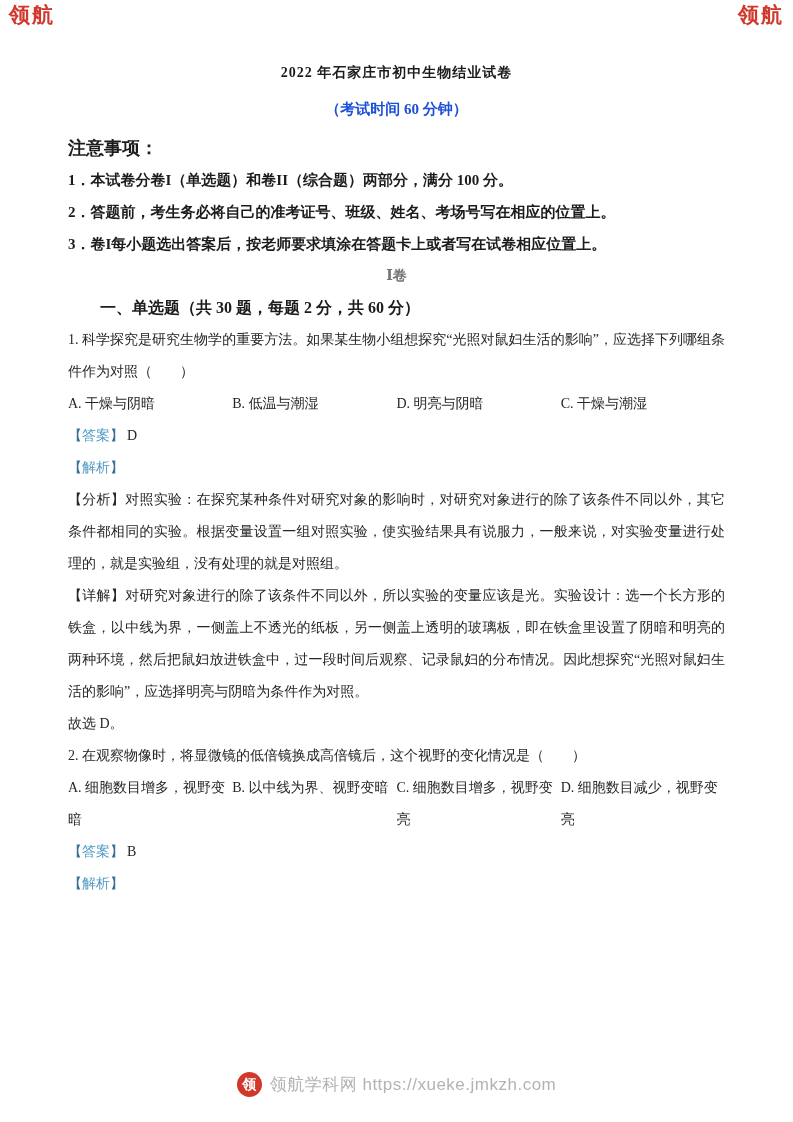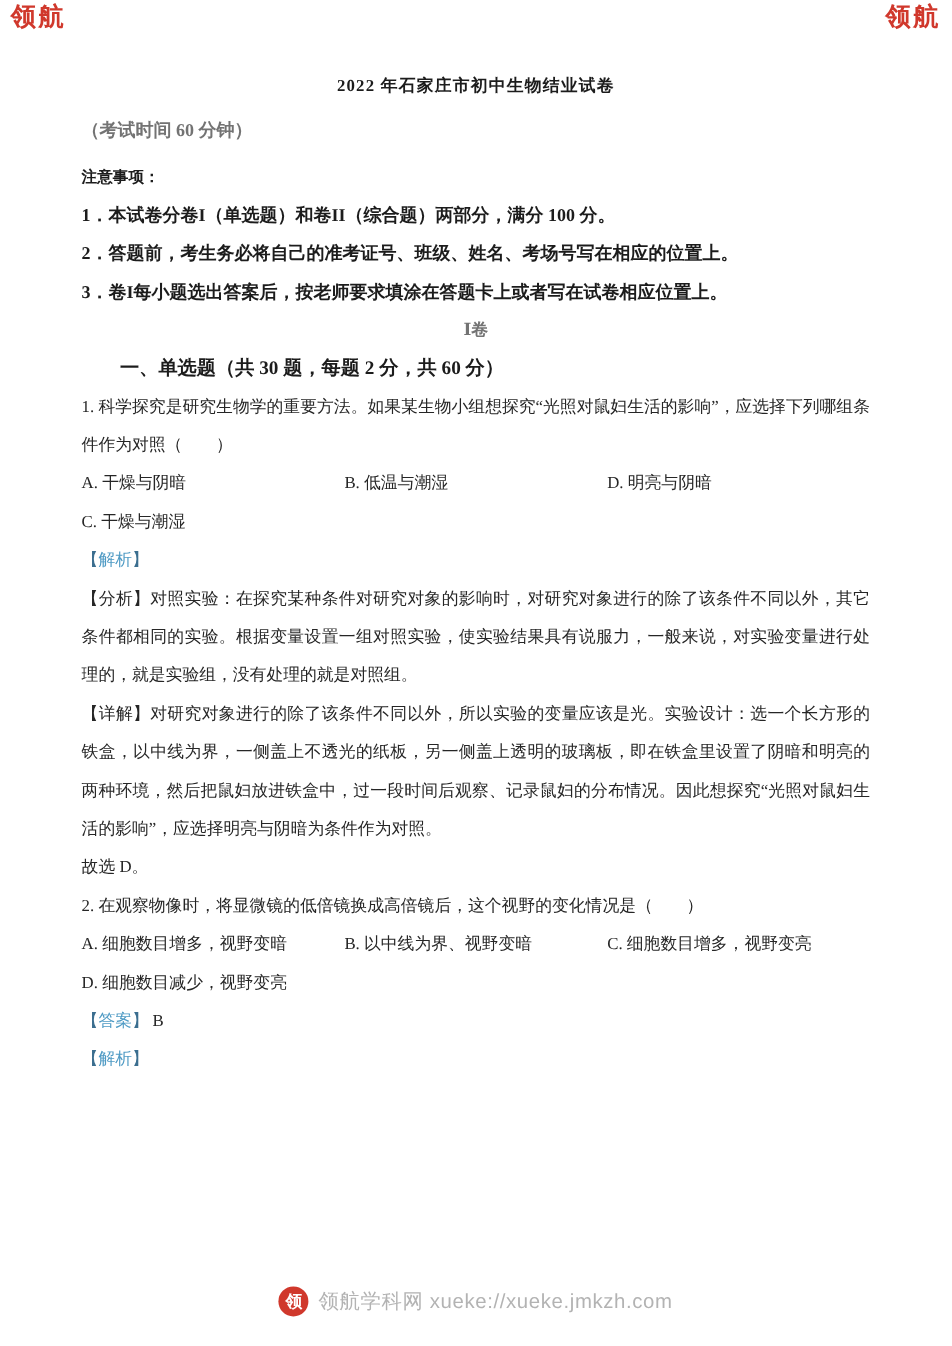--- a/index.html
+++ b/index.html
@@ -10,30 +10,30 @@
     color:#262626;
     font-family:"Liberation Serif","DejaVu Serif",serif;
     overflow:hidden;
   }
   .inner{padding:60px 68px 0 68px;}
   .doc-title{
     text-align:center;font-size:14px;font-weight:bold;
     line-height:26px;letter-spacing:1px;color:#1c1c1c;
   }
   .doc-subtitle{
-    text-align:left;font-size:15px;font-weight:bold;
-    line-height:22px;margin-top:12px;color:#737373;
+    text-align:center;font-size:15px;font-weight:bold;
+    line-height:22px;margin-top:12px;color:#1d4ed8;
   }
-  .notice-heading{font-weight:bold;font-size:13px;line-height:32px;margin-top:12px;color:#1c1c1c;}
+  .notice-heading{font-weight:bold;font-size:18px;line-height:32px;margin-top:12px;color:#1c1c1c;}
   .notice-item{font-weight:bold;font-size:15px;line-height:32px;color:#1c1c1c;}
   .volume-heading{text-align:center;font-weight:bold;font-size:14px;line-height:32px;color:#737373;}
   .section-heading{font-weight:bold;font-size:16px;line-height:32px;color:#1c1c1c;margin-left:32px;}
   .line{font-size:14px;line-height:32px;}
   .para{font-size:14px;line-height:32px;text-align:justify;text-justify:inter-ideograph;}
-  .options{display:grid;grid-template-columns:1fr 1fr 1fr;}
+  .options{display:grid;grid-template-columns:1fr 1fr 1fr 1fr;}
   .option{font-size:14px;line-height:32px;}
   .bracket{color:#3b6e8f;}
   .blue{color:#4e9ac4;}
   .answer-value{margin-left:3px;color:#262626;}
   .corner-stamp{
     position:absolute;top:4px;
     font-family:"Liberation Sans","DejaVu Sans",sans-serif;
     font-size:21px;font-weight:bold;line-height:1;
     color:#d0382c;letter-spacing:2px;
   }
@@ -77,20 +77,21 @@
     <div class="section-heading">一、单选题（共 30 题，每题 2 分，共 60 分）</div>
 
     <div>
       <div class="para">1. 科学探究是研究生物学的重要方法。如果某生物小组想探究“光照对鼠妇生活的影响”，应选择下列哪组条件作为对照（　　）</div>
       <div class="options">
         <div class="option">A. 干燥与阴暗</div>
         <div class="option">B. 低温与潮湿</div>
         <div class="option">D. 明亮与阴暗</div>
         <div class="option">C. 干燥与潮湿</div>
       </div>
+      <div class="line"><span class="bracket">【</span><span class="blue">答案</span><span class="bracket">】</span><span class="answer-value">D</span></div>
       <div class="line"><span class="bracket">【</span><span class="blue">解析</span><span class="bracket">】</span></div>
       <div class="para">【分析】对照实验：在探究某种条件对研究对象的影响时，对研究对象进行的除了该条件不同以外，其它条件都相同的实验。根据变量设置一组对照实验，使实验结果具有说服力，一般来说，对实验变量进行处理的，就是实验组，没有处理的就是对照组。</div>
       <div class="para">【详解】对研究对象进行的除了该条件不同以外，所以实验的变量应该是光。实验设计：选一个长方形的铁盒，以中线为界，一侧盖上不透光的纸板，另一侧盖上透明的玻璃板，即在铁盒里设置了阴暗和明亮的两种环境，然后把鼠妇放进铁盒中，过一段时间后观察、记录鼠妇的分布情况。因此想探究“光照对鼠妇生活的影响”，应选择明亮与阴暗为条件作为对照。</div>
       <div class="line">故选 D。</div>
     </div>
 
     <div>
       <div class="para">2. 在观察物像时，将显微镜的低倍镜换成高倍镜后，这个视野的变化情况是（　　）</div>
       <div class="options">
         <div class="option">A. 细胞数目增多，视野变暗</div>
@@ -99,16 +100,16 @@
         <div class="option">D. 细胞数目减少，视野变亮</div>
       </div>
       <div class="line"><span class="bracket">【</span><span class="blue">答案</span><span class="bracket">】</span><span class="answer-value">B</span></div>
       <div class="line"><span class="bracket">【</span><span class="blue">解析</span><span class="bracket">】</span></div>
     </div>
 
   </div>
 
   <div class="footer">
     <div class="footer-logo">领</div>
-    <div class="watermark-text">领航学科网 xueke://xueke.jmkzh.com</div>
+    <div class="watermark-text">领航学科网 https://xueke.jmkzh.com</div>
   </div>
 
 </div>
 
 </body></html>

